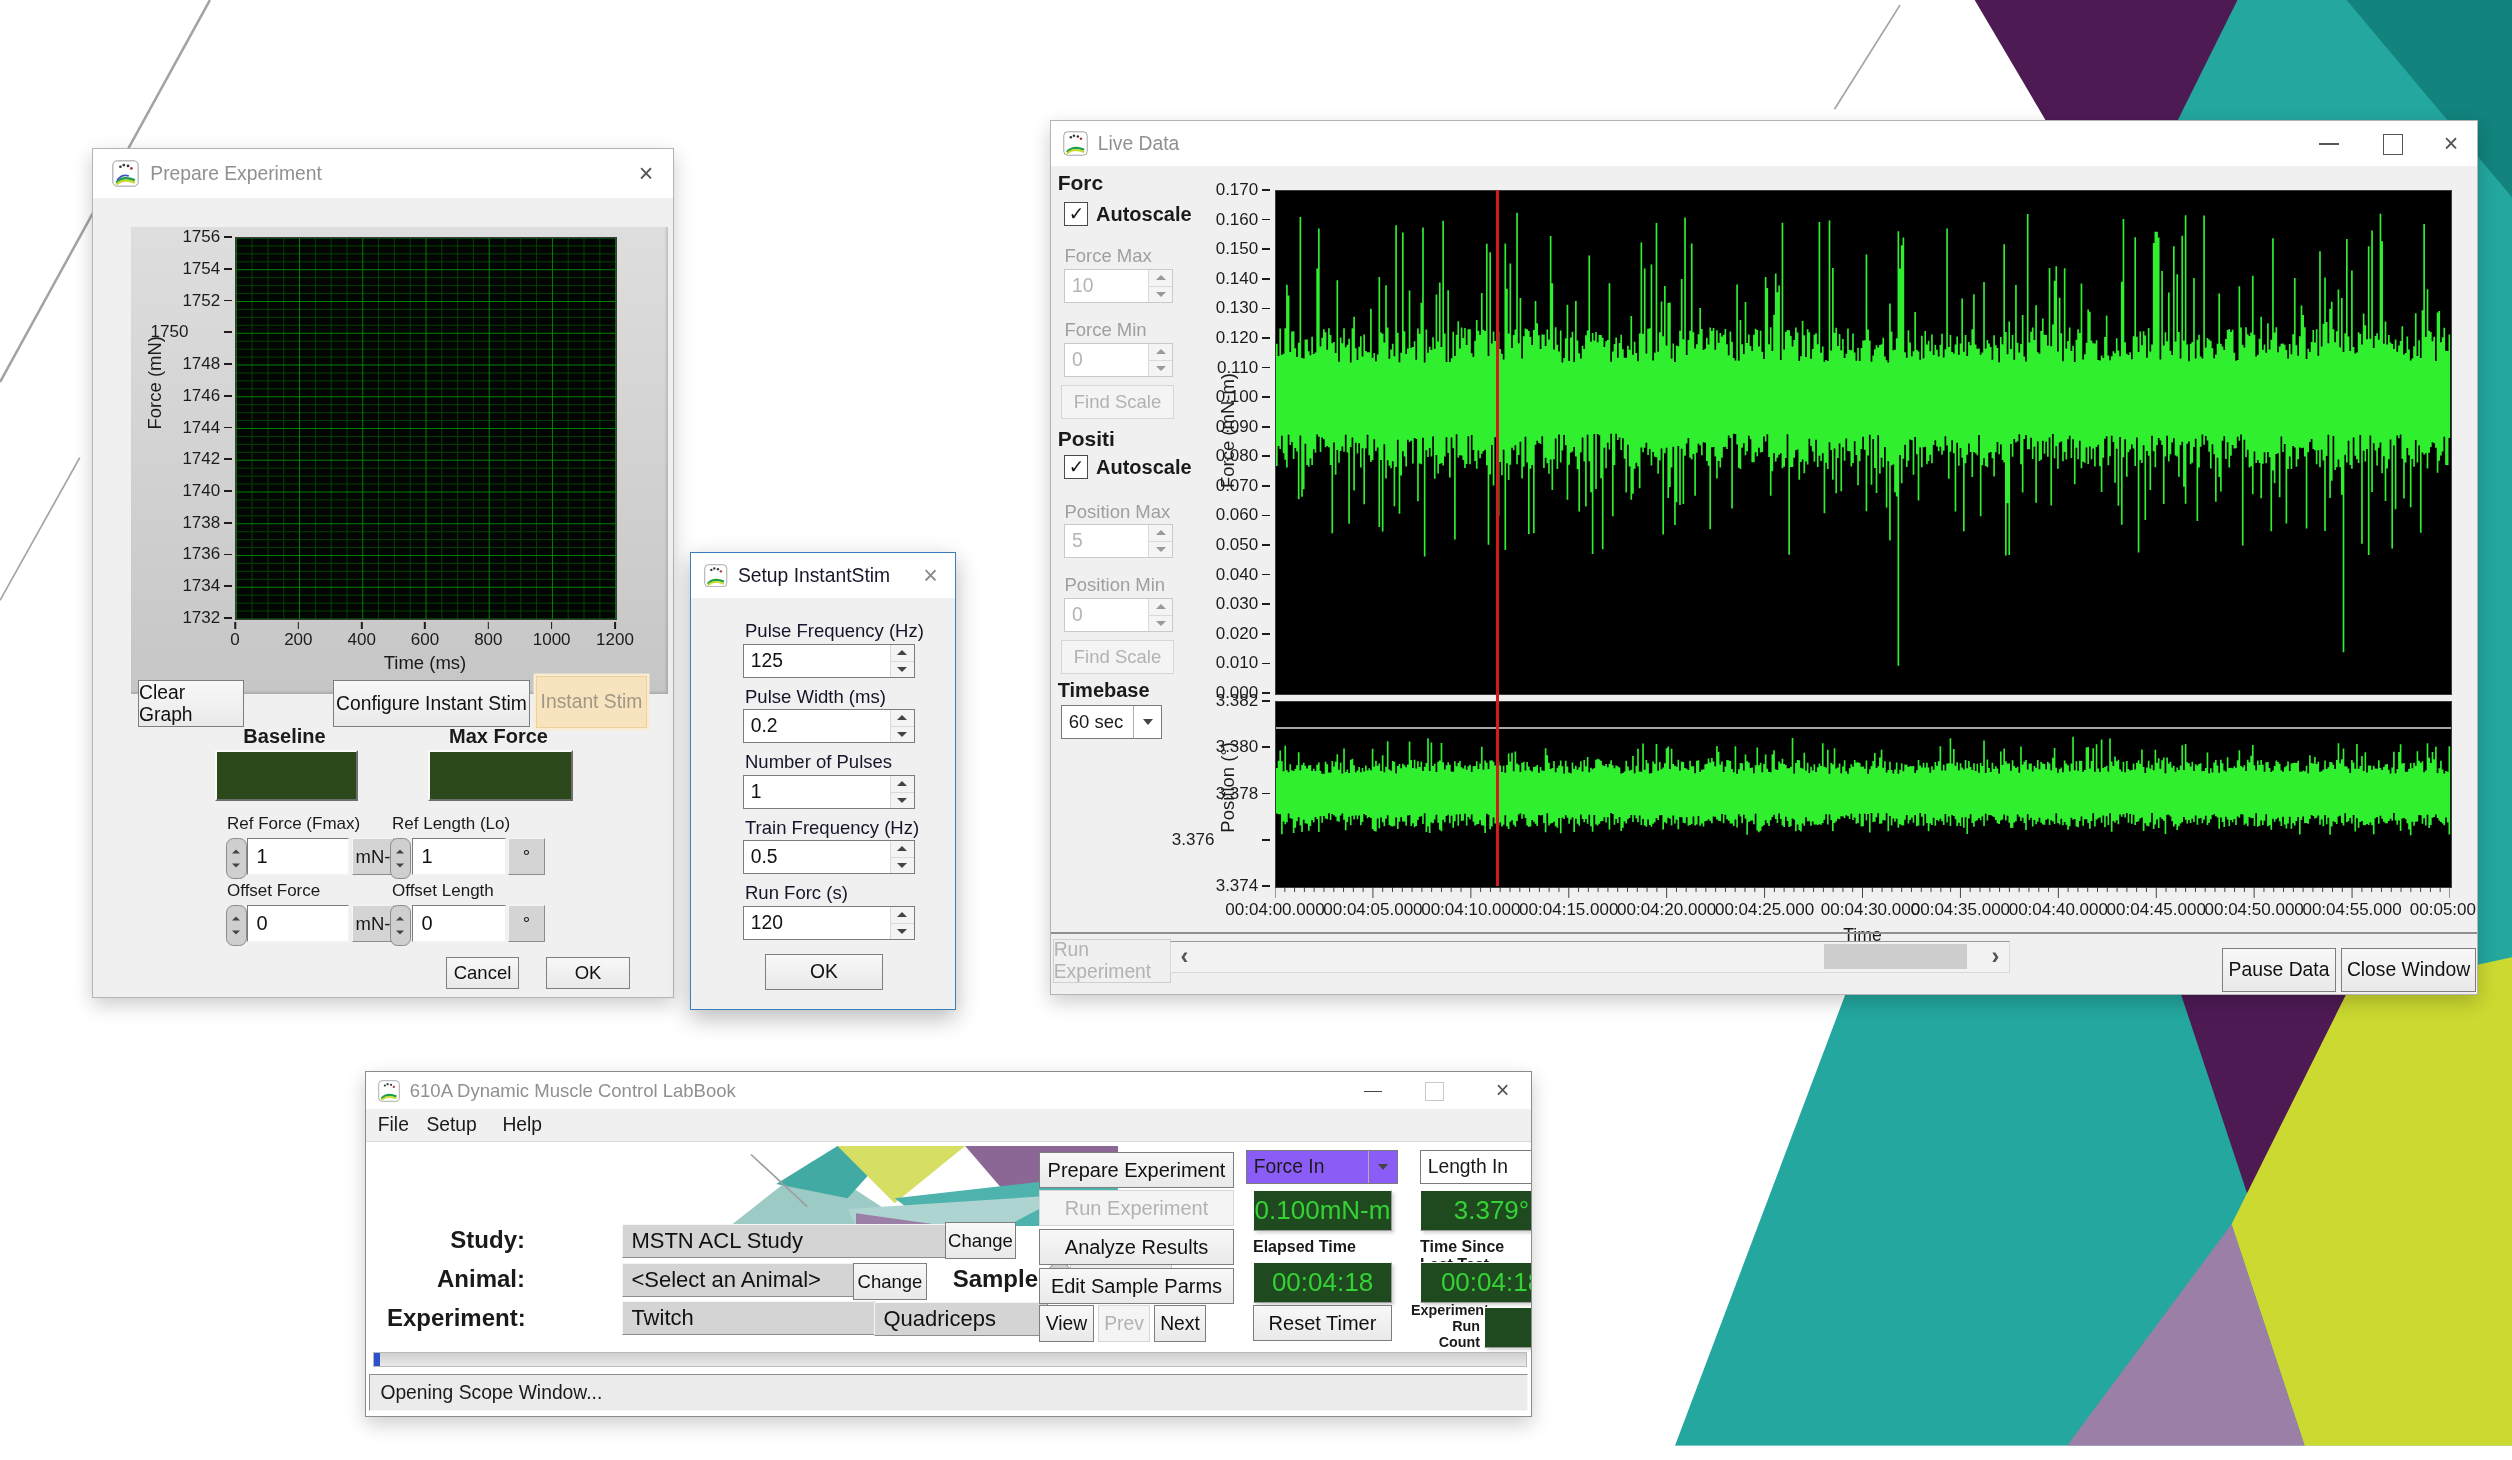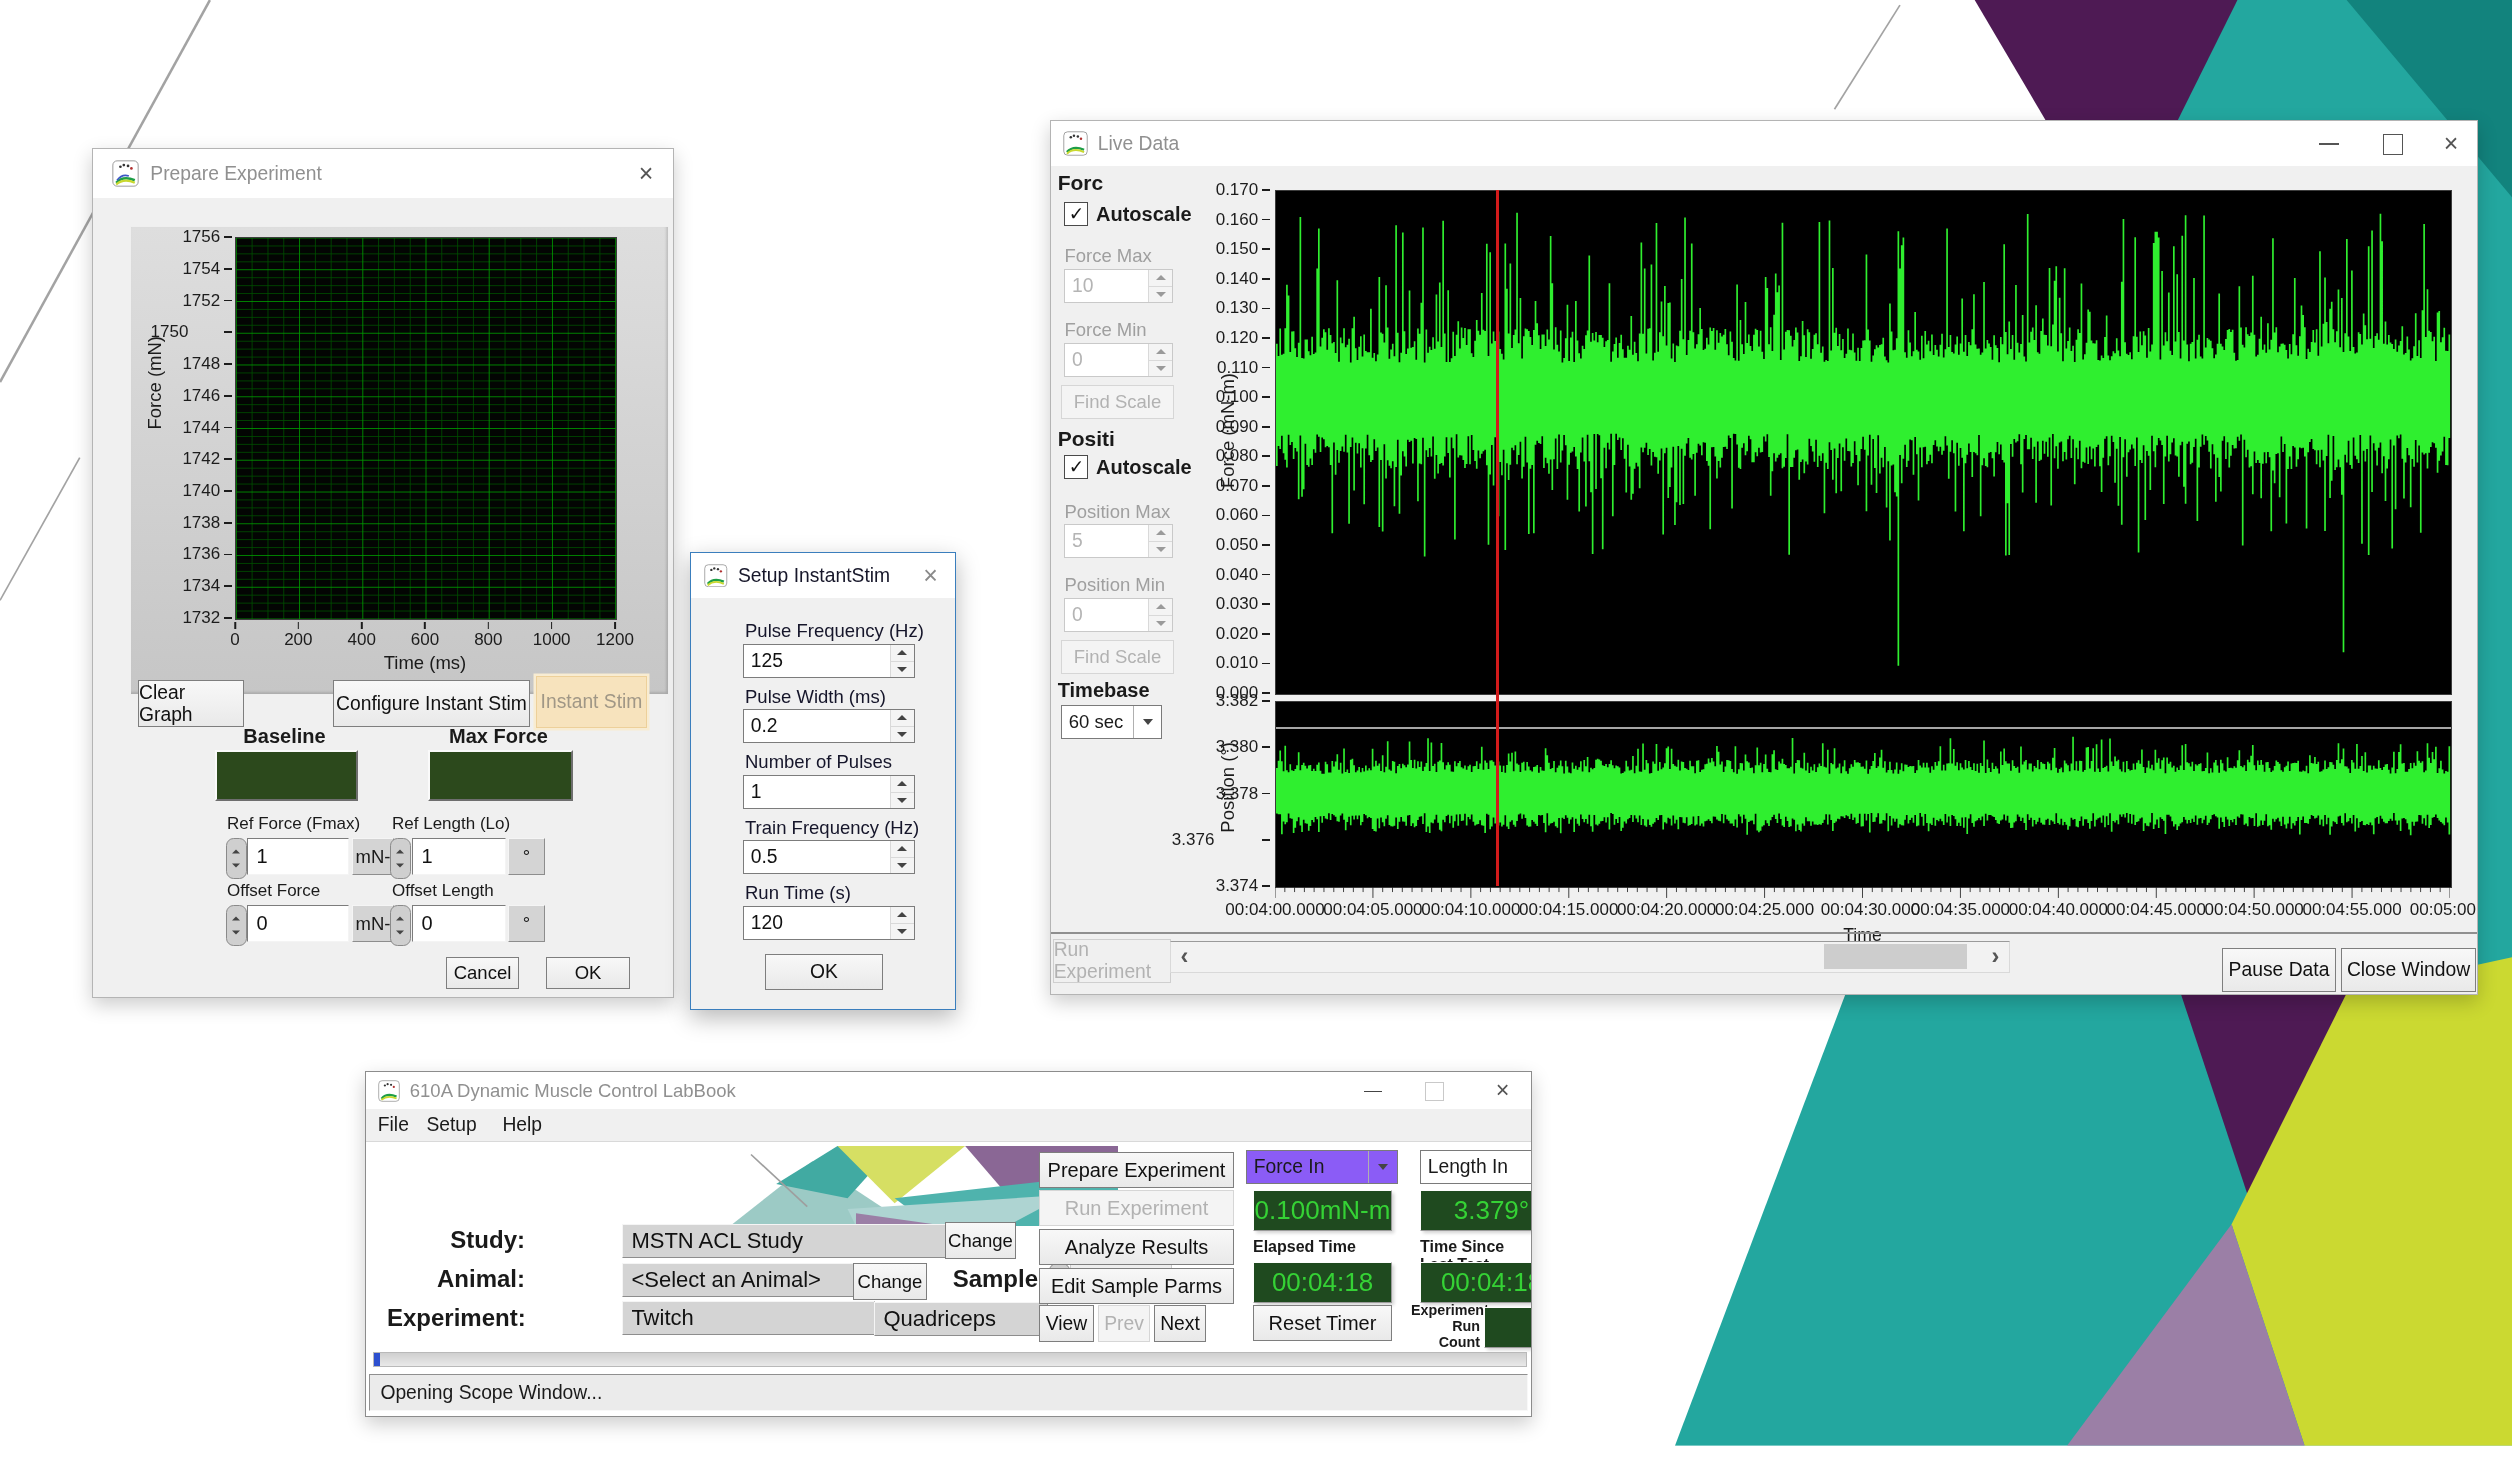--- a/index.html
+++ b/index.html
@@ -289,21 +289,21 @@
     <span class="val" style="color:#111;font-size:19.3px">0.5</span>
     <span class="spin">
         <div>
           <i class="tri-up en"></i>
         </div>
         <div>
           <i class="tri-down en"></i>
         </div>
       </span>
   </div>
-  <div class="abs" style="left:54px;top:329px;font-size:18.5px;color:#15152a">Run Time (s)</div>
+  <div class="abs" style="left:54px;top:329px;font-size:18.5px;color:#15152a">Run Forc (s)</div>
   <div class="dinput sunken" style="left:52px;top:353px;width:170px;height:32px;border-width:0.8px;border-color:#7c7c7c">
     <span class="val" style="color:#111;font-size:19.3px">120</span>
     <span class="spin">
         <div>
           <i class="tri-up en"></i>
         </div>
         <div>
           <i class="tri-down en"></i>
         </div>
       </span>

